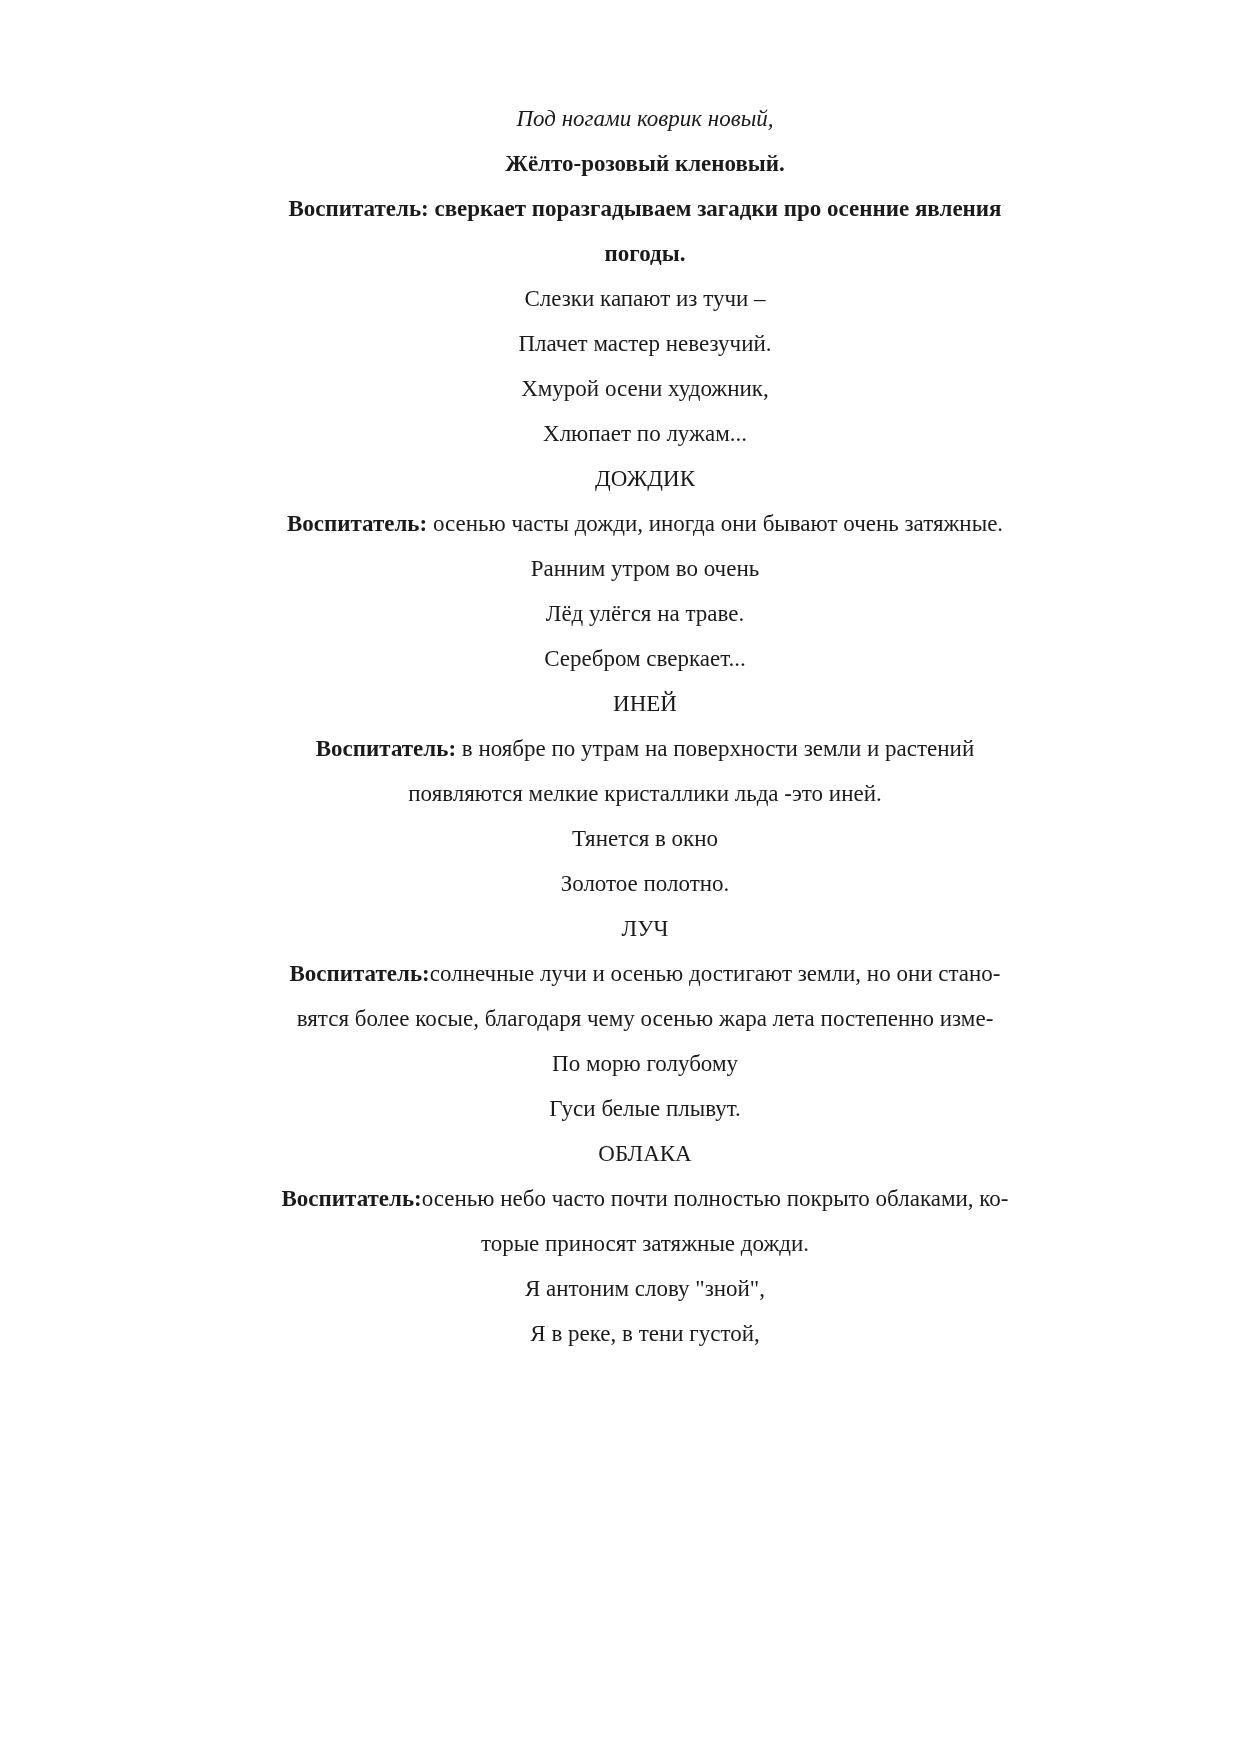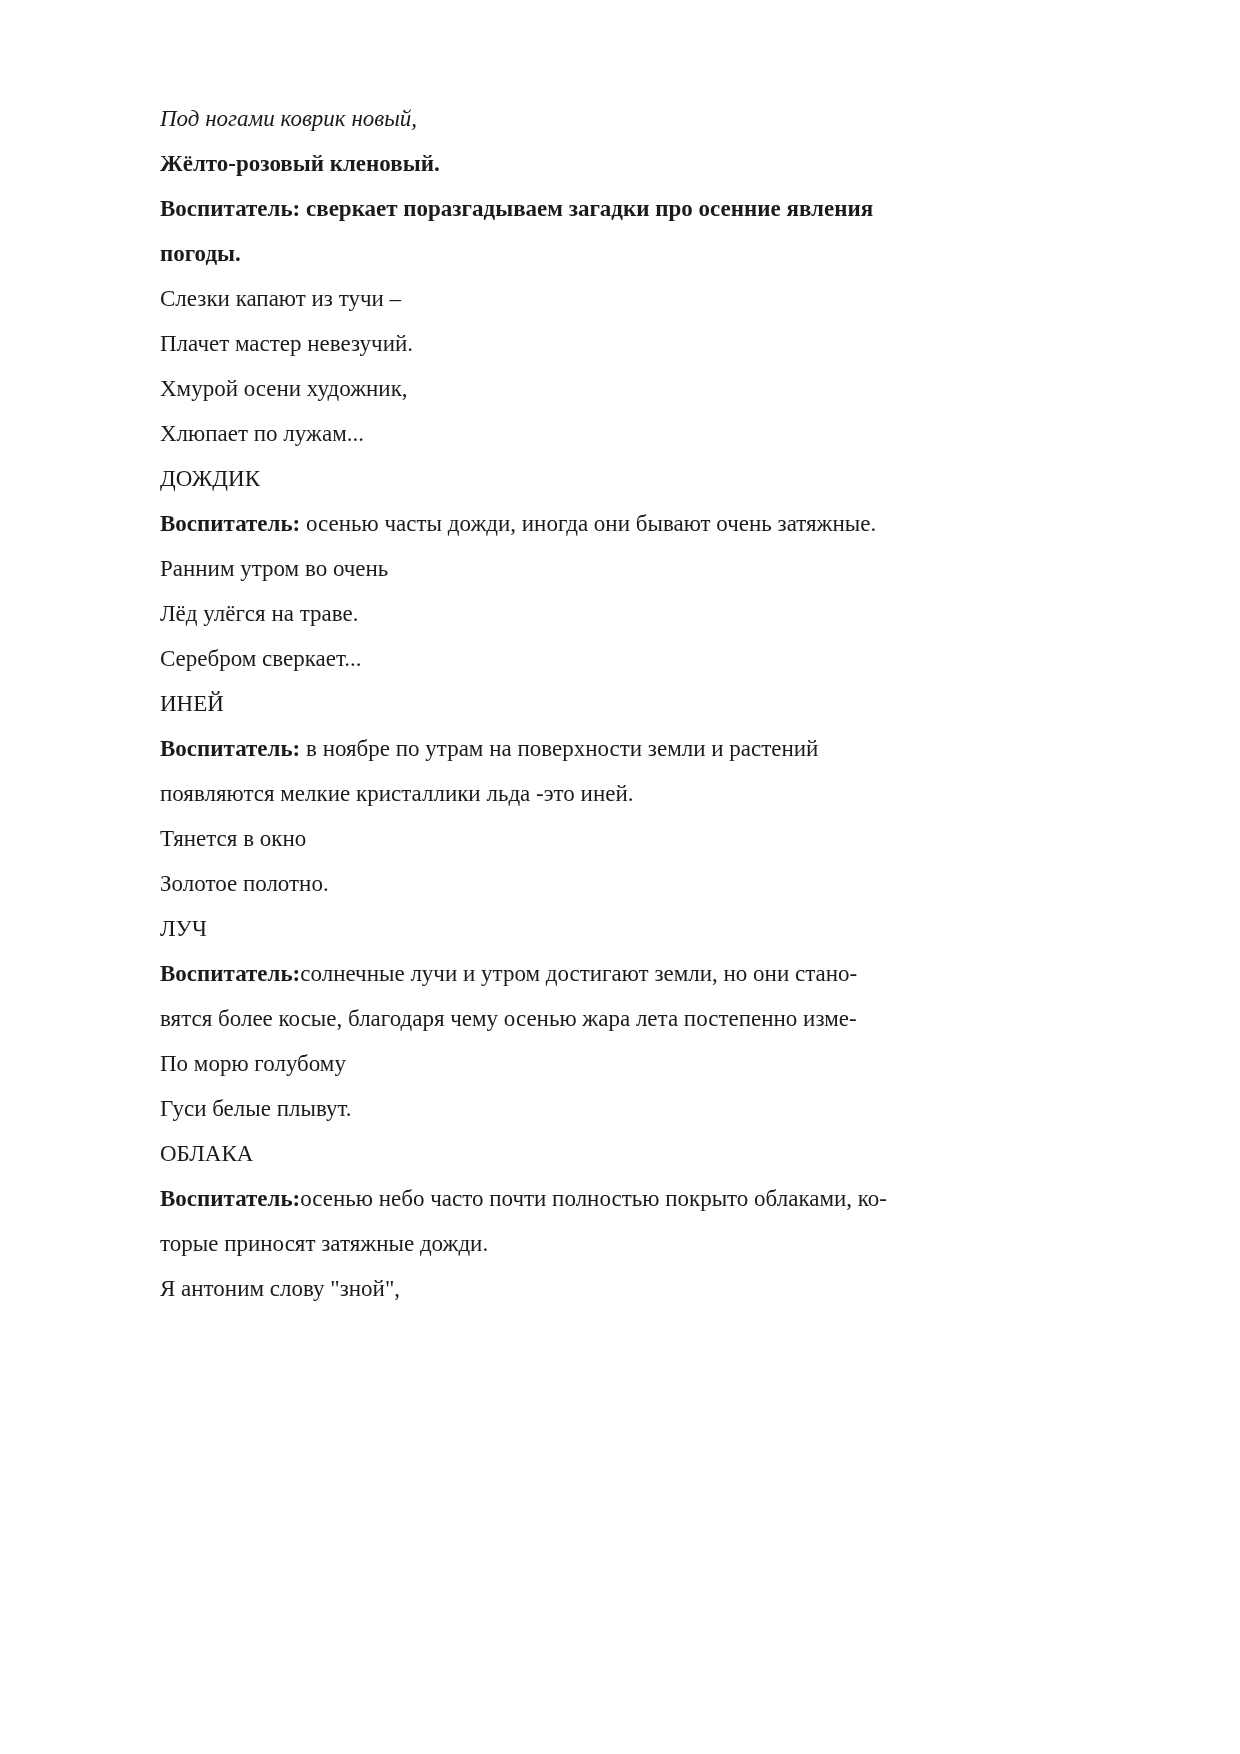--- a/index.html
+++ b/index.html
@@ -13,20 +13,21 @@
     font-size: 23px;
     color: #1b1b1b;
     padding: 96px 110px 0 160px;
     overflow: hidden;
   }
   .line {
     line-height: 45px;
     font-weight: normal;
     font-style: normal;
     white-space: nowrap;
+    text-align: center;
   }
   .line.italic { font-style: italic; }
   .line.bold { font-weight: bold; }
   .line.bold-italic { font-weight: bold; }
   .prefix { font-weight: bold; }
 </style>
 </head>
 <body>
 
 <div class="page">
@@ -48,25 +49,26 @@
     <p class="line">Серебром сверкает...</p>
     <p class="line">ИНЕЙ</p>
     <p class="line">
       <span class="prefix">Воспитатель:</span><span> в ноябре по утрам на поверхности земли и растений</span>
     </p>
     <p class="line">появляются мелкие кристаллики льда -это иней.</p>
     <p class="line">Тянется в окно</p>
     <p class="line">Золотое полотно.</p>
     <p class="line">ЛУЧ</p>
     <p class="line">
-      <span class="prefix">Воспитатель:</span><span>солнечные лучи и утром достигают земли, но они стано-</span>
+      <span class="prefix">Воспитатель:</span><span>солнечные лучи и осенью достигают земли, но они стано-</span>
     </p>
     <p class="line">вятся более косые, благодаря чему осенью жара лета постепенно изме-</p>
     <p class="line">По морю голубому</p>
     <p class="line">Гуси белые плывут.</p>
     <p class="line">ОБЛАКА</p>
     <p class="line">
       <span class="prefix">Воспитатель:</span><span>осенью небо часто почти полностью покрыто облаками, ко-</span>
     </p>
     <p class="line">торые приносят затяжные дожди.</p>
     <p class="line">Я антоним слову "зной",</p>
+    <p class="line">Я в реке, в тени густой,</p>
   </div>
 </div>
 
 </body></html>

